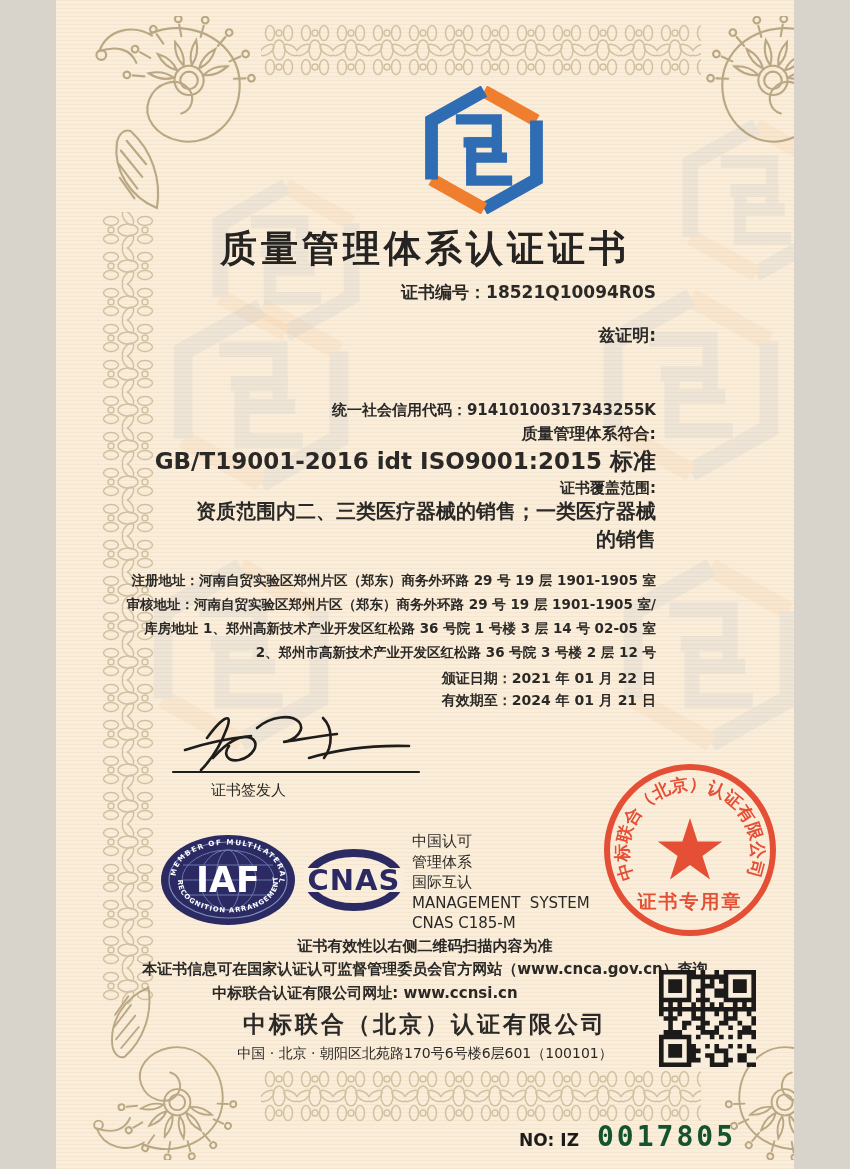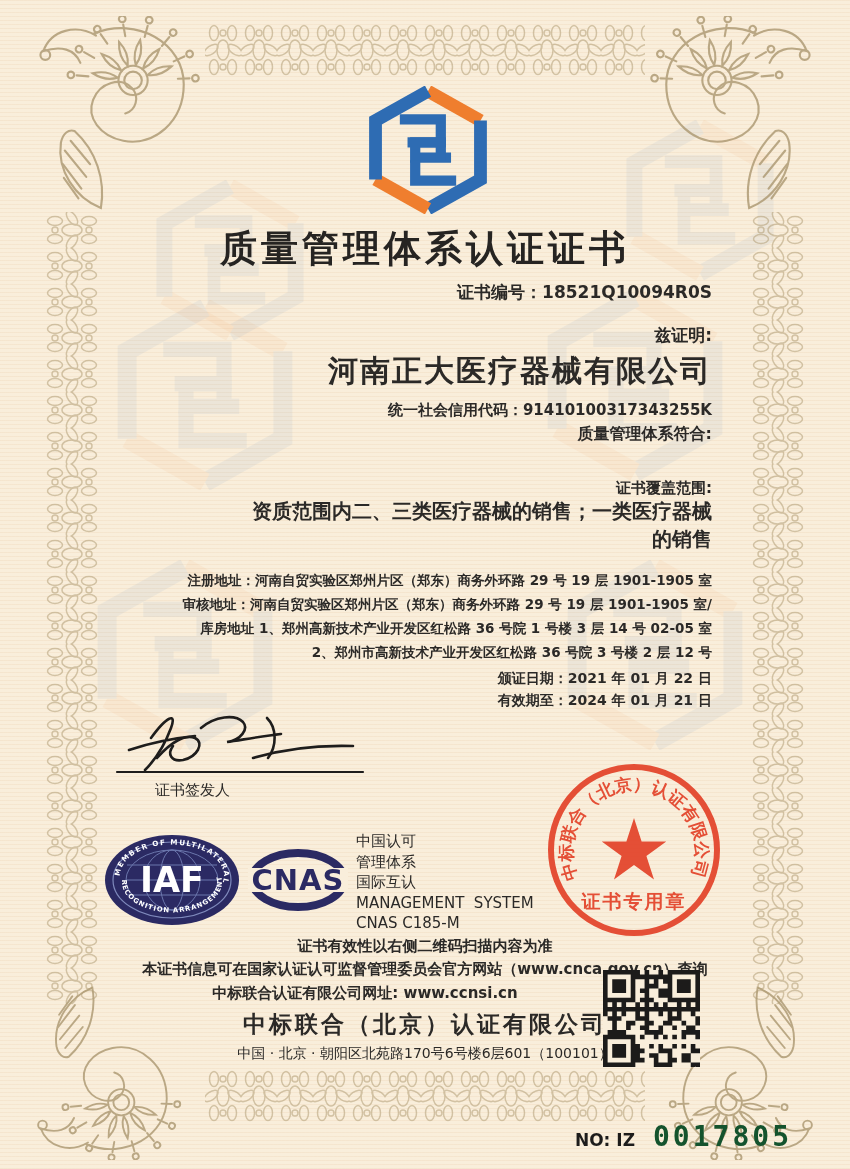--- a/index.html
+++ b/index.html
@@ -1,16 +1,16 @@
 <!DOCTYPE html>
 <html><head>
 <meta charset="utf-8">
 <style>
   html,body{margin:0;padding:0;background:#d8d4cc;}
-  .page{position:relative;width:850px;height:1169px;margin:0 auto;background:#f9eedb;
+  .page{position:relative;width:738px;height:1169px;margin:0 auto;background:#f9eedb;
         font-family:"DejaVu Sans","Liberation Sans",sans-serif;color:#2b2927;overflow:hidden;}
   .page::before{content:"";position:absolute;inset:0;pointer-events:none;
         background:repeating-linear-gradient(0deg,rgba(219,170,120,0.13) 0 1px,rgba(255,255,255,0) 1px 4px);}
   .abs{position:absolute;}
   .r{position:absolute;right:138px;text-align:left;white-space:nowrap;}
   .c{position:absolute;left:0;width:100%;text-align:center;white-space:nowrap;}
   .b{font-weight:bold;}
   .title{top:224px;font-size:37px;letter-spacing:4px;color:#262422;}
   .certno{top:281px;font-size:17px;}
   .attest{top:324px;font-size:17px;}
@@ -200,23 +200,23 @@
       </svg></div>
 
   <svg class="abs" style="left:358px;top:86px" width="140" height="128" viewBox="0 0 100 100">
       <use href="#logoSym"></use>
     </svg>
 
   <div class="c title b">质量管理体系认证证书</div>
   <div class="r certno b"><span>证书编号：</span><span>18521Q10094R0S</span></div>
 
   <div class="r attest b">兹证明:</div>
-  <div class="r company b">河南正大医疗器械有限公司</div>
   <div class="r credit b"><span>统一社会信用代码：</span><span>91410100317343255K</span></div>
   <div class="r conform b">质量管理体系符合:</div>
+  <div class="r standard b">GB/T19001-2016 idt ISO9001:2015 标准</div>
   <div class="r scopelab b">证书覆盖范围:</div>
   <div class="r scope1 b">资质范围内二、三类医疗器械的销售；一类医疗器械</div>
   <div class="r scope2 b">的销售</div>
 
   <div class="r addr">
     <div>注册地址：河南自贸实验区郑州片区（郑东）商务外环路 29 号 19 层 1901-1905 室</div>
     <div>审核地址：河南自贸实验区郑州片区（郑东）商务外环路 29 号 19 层 1901-1905 室/</div>
     <div>库房地址 1、郑州高新技术产业开发区红松路 36 号院 1 号楼 3 层 14 号 02-05 室</div>
     <div>2、郑州市高新技术产业开发区红松路 36 号院 3 号楼 2 层 12 号</div>
   </div>

